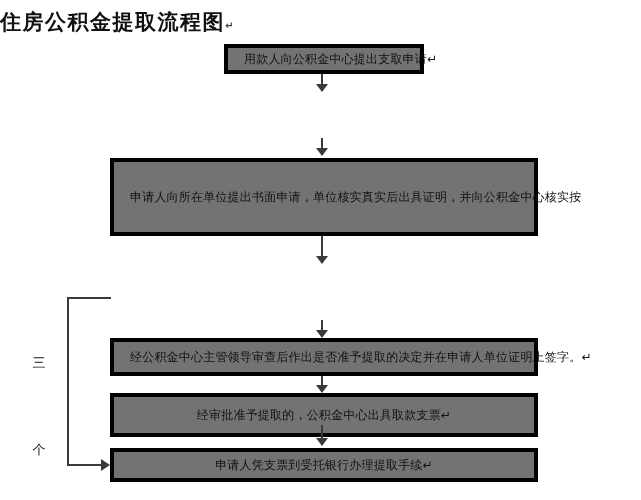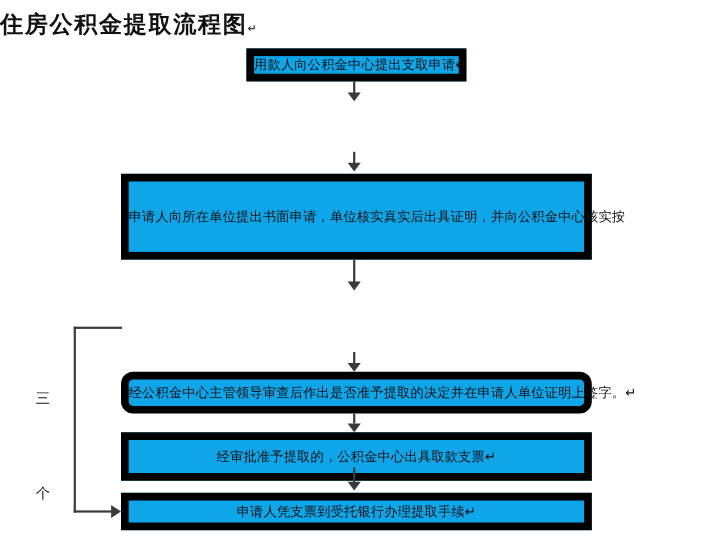--- a/index.html
+++ b/index.html
@@ -33,43 +33,43 @@
     font-weight: bold;
     letter-spacing: 1.5px;
     line-height: 28px;
     white-space: pre;
   }
 
   
   .node {
     position: absolute;
     box-sizing: border-box;
-    border: 7px solid #000000;
-    background: #0ea5e9;
+    border: 4px solid #000000;
+    background: #737373;
     font-size: 12px;
     line-height: 22px;
     text-align: center;
     display: flex;
     flex-direction: column;
     justify-content: center;
-    padding: 2px 0;
+    padding: 2px 16px;
     white-space: pre;
     letter-spacing: .2px;
   }
   .node.left-align {
     text-align: right;
   }
   .node .ln { display: block; }
 
   
   #node-1 { left: 224px; top: 44px;  width: 200px; height: 30px; }
   #node-2 { left: 172px; top: 92px;  width: 300px; height: 46px; }
   #node-3 { left: 110px; top: 158px; width: 428px; height: 78px; }
   #node-4 { left: 110px; top: 268px; width: 428px; height: 52px; }
-  #node-5 { left: 110px; top: 338px; width: 428px; height: 38px; border-radius: 11px; }
+  #node-5 { left: 110px; top: 338px; width: 428px; height: 38px; }
   #node-6 { left: 110px; top: 393px; width: 428px; height: 44px; }
   #node-7 { left: 110px; top: 448px; width: 428px; height: 34px; }
 
   
   .conn {
     position: absolute;
     left: 321px;
     width: 2px;
     background: #3a3a3a;
   }

